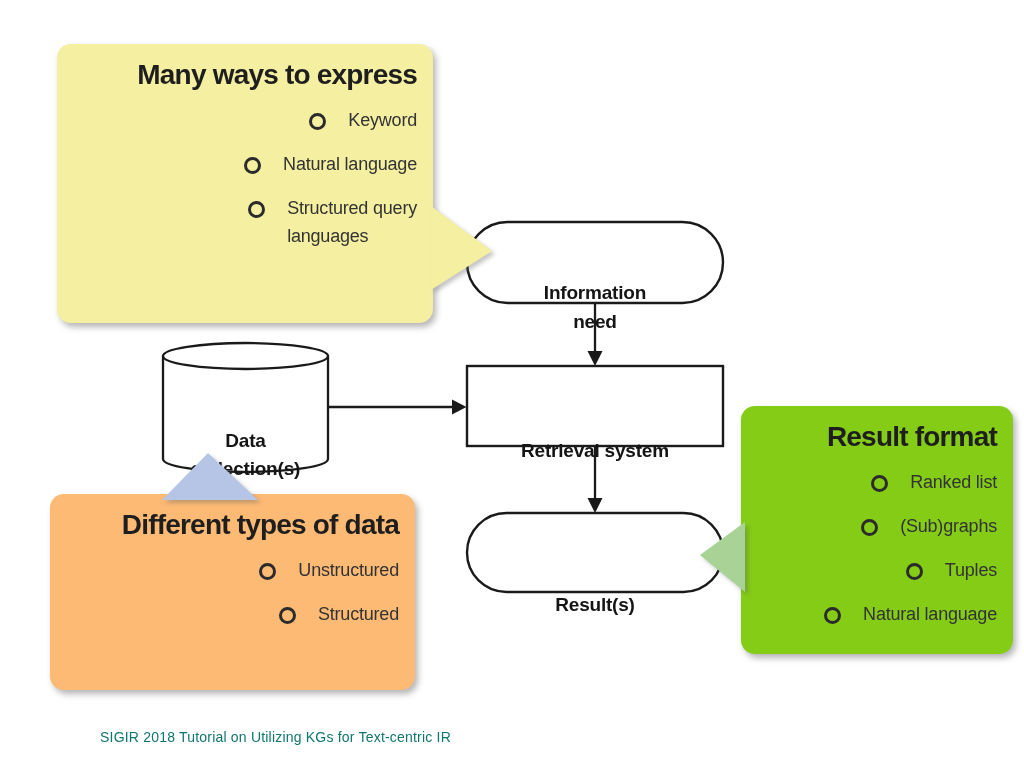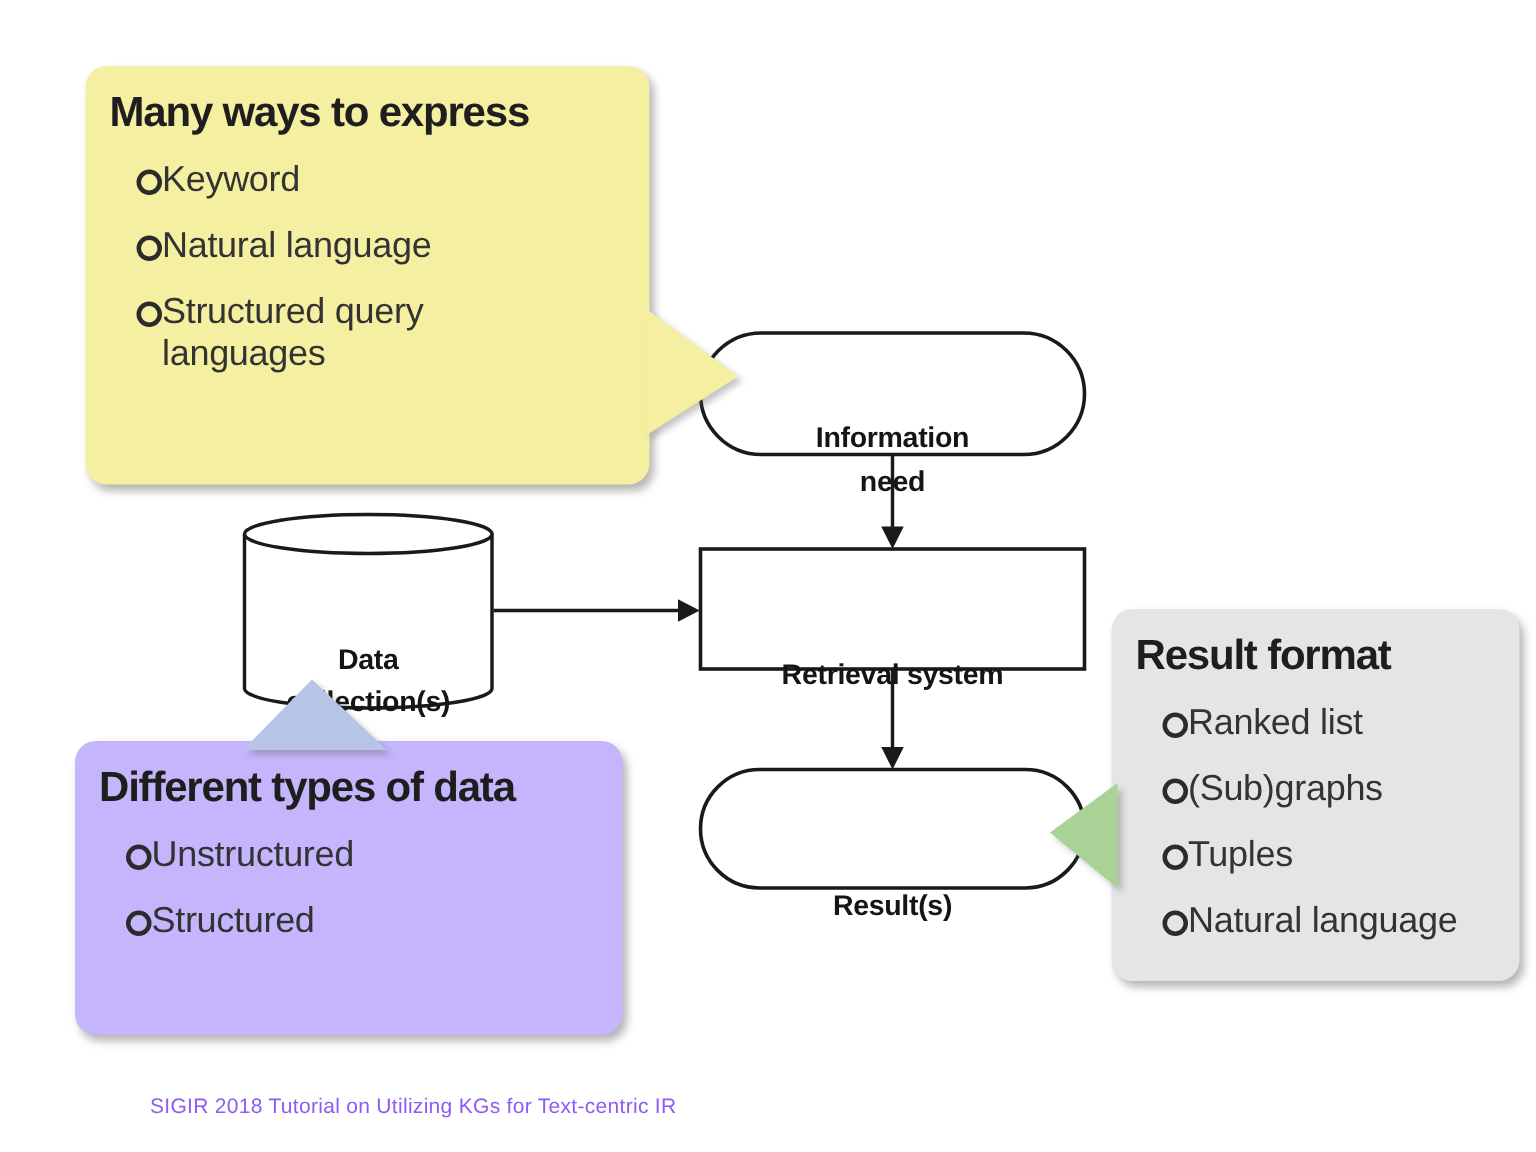--- a/index.html
+++ b/index.html
@@ -45,58 +45,60 @@
     box-sizing: border-box;
     padding: 12px 16px 10px 16px;
   }
   .callout h2 {
     margin: 0 0 12px 0;
     font-size: 28px;
     line-height: 38px;
     font-weight: bold;
     color: #1e1e1e;
     letter-spacing: -0.8px;
+    text-align: right;
   }
   .callout ul {
     list-style: none;
     margin: 0 0 0 18px;
     padding: 0;
   }
   .callout li {
     display: flex;
     align-items: flex-start;
-    gap: 0;
+    gap: 22px;
     margin-bottom: 16px;
-    font-size: 24px;
+    font-size: 18px;
     line-height: 28px;
     color: #333333;
     letter-spacing: -0.2px;
+    justify-content: flex-end;
   }
   .bullet-ring {
     flex-shrink: 0;
     width: 11px;
     height: 11px;
     margin-top: 7px;
     border: 3.5px solid #2b2b2b;
     border-radius: 50%;
     background: transparent;
   }
   .bullet-text { white-space: pre-line; }
 
   .callout-query  { left: 57px;  top: 44px;  width: 376px; height: 279px; background: #F5EFA1; }
-  .callout-data   { left: 50px;  top: 494px; width: 365px; height: 196px; background: #c4b5fd; }
-  .callout-result { left: 741px; top: 406px; width: 272px; height: 248px; background: #e5e5e5; }
+  .callout-data   { left: 50px;  top: 494px; width: 365px; height: 196px; background: #fdba74; }
+  .callout-result { left: 741px; top: 406px; width: 272px; height: 248px; background: #84cc16; }
 
   .footer-note {
     position: absolute;
     z-index: 2;
     left: 100px;
     top: 729px;
     font-size: 14px;
-    color: #8b5cf6;
+    color: #0f766e;
     letter-spacing: 0.2px;
   }
   .tail { filter: drop-shadow(3px 3px 2px rgba(90,90,90,0.35)); }
 </style>
 </head>
 <body>
 
 <div class="canvas">
 
   <svg class="layer diagram-svg" viewBox="0 0 1024 768">

